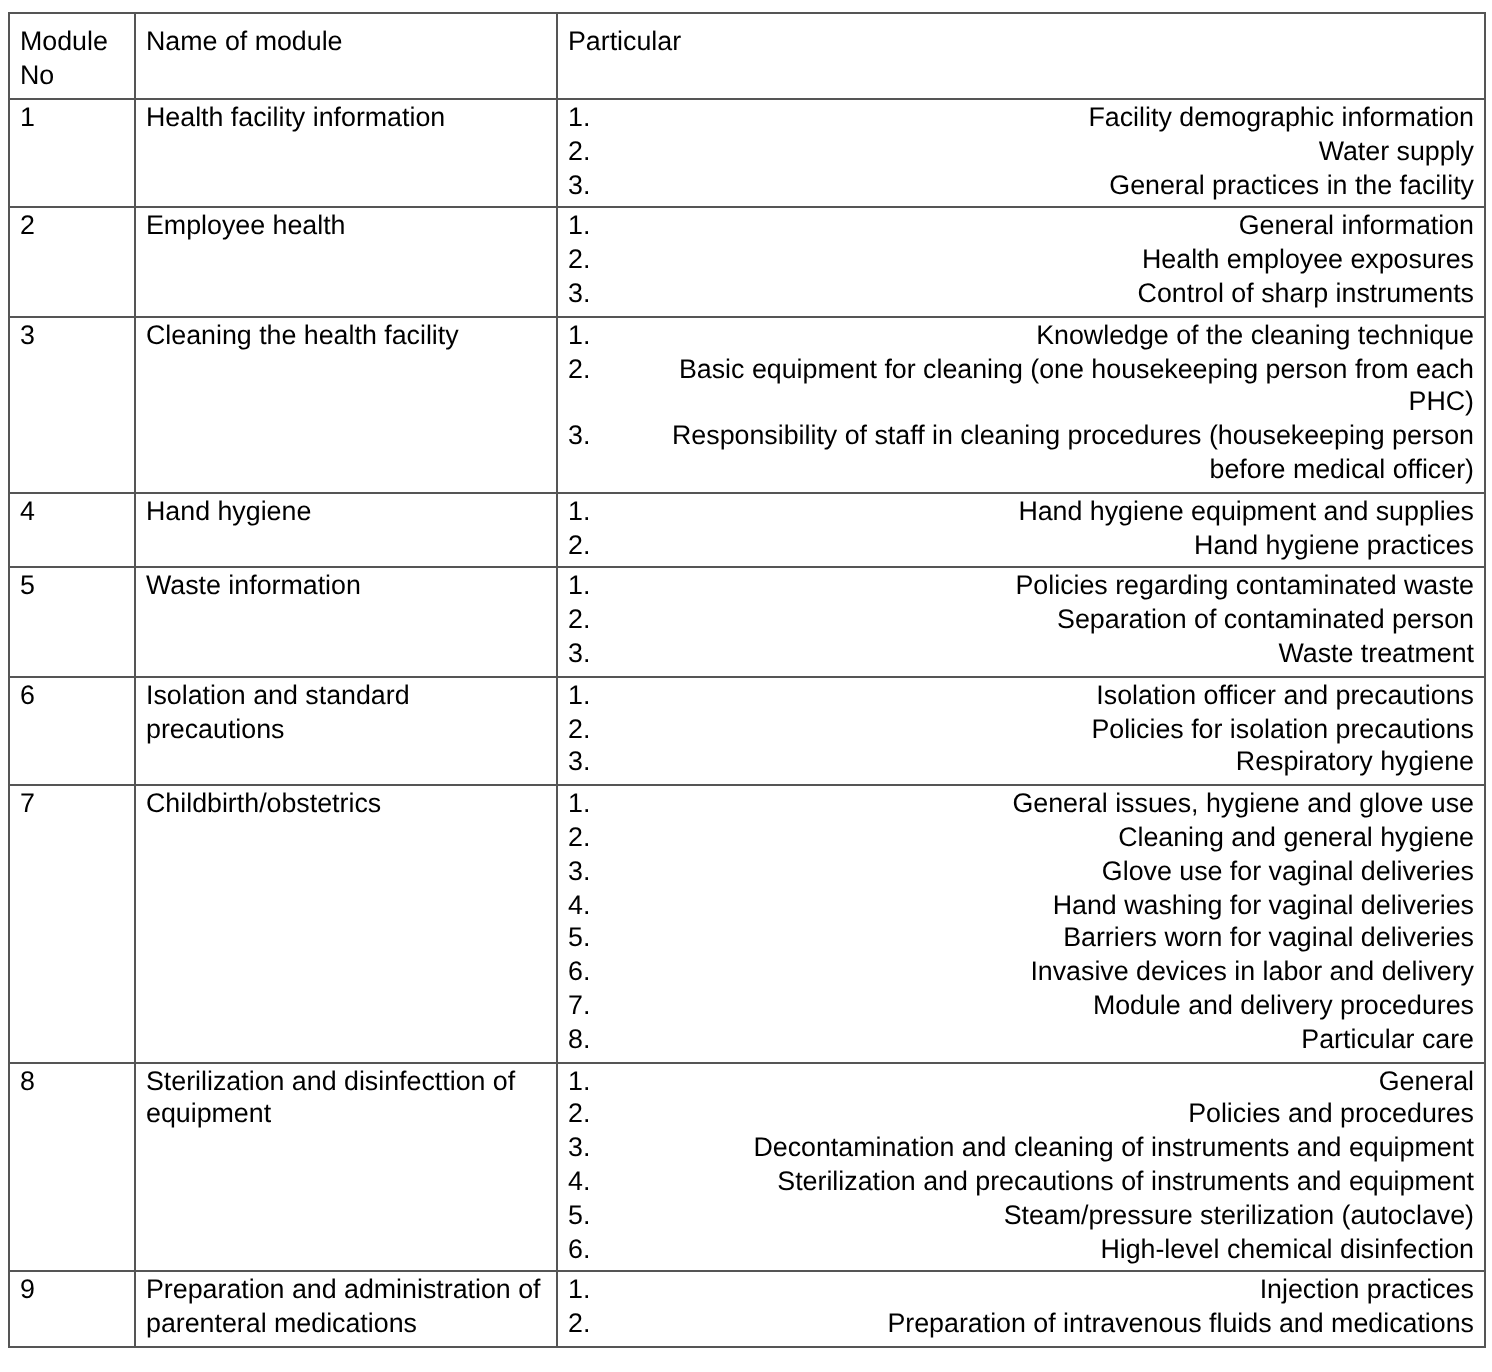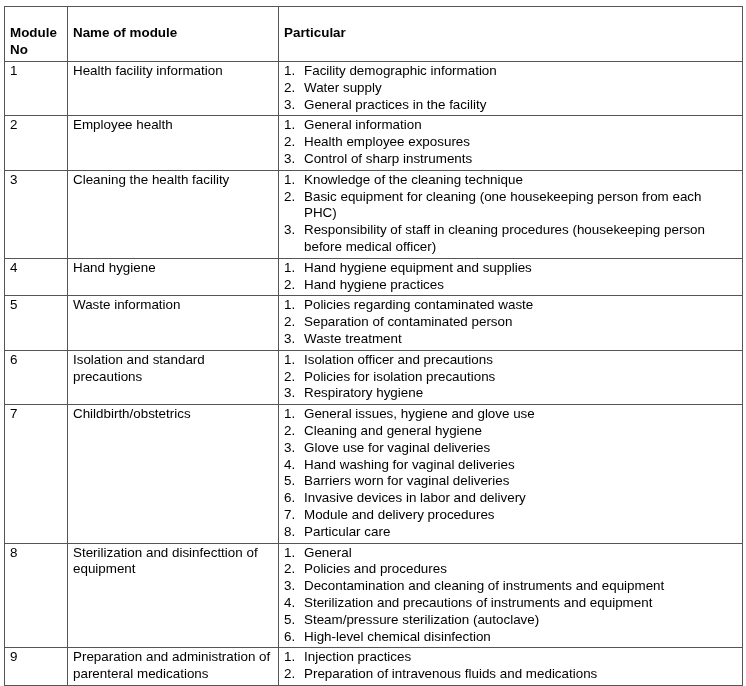--- a/index.html
+++ b/index.html
@@ -4,26 +4,26 @@
 <style>
   html, body { margin: 0; padding: 0; background: #ffffff; }
   body { width: 746px; height: 686px; position: relative; overflow: hidden;
          font-family: "Liberation Sans", sans-serif; color: #000; }
   table { position: absolute; left: 4px; top: 6px; width: 738px;
           border-collapse: collapse; table-layout: fixed; font-size: 13.4px; line-height: 16.8px; }
   col.c1 { width: 63px; }
   col.c2 { width: 211px; }
   col.c3 { width: 464px; }
   th, td { border: 1px solid #555; vertical-align: top; text-align: left; padding: 1px 5px 2px 5px; }
-  th { font-weight: bold; padding-top: 18px; padding-bottom: 2px; }
+  th { font-weight: normal; padding-top: 6px; padding-bottom: 2px; }
   tr.head th { height: 34px; }
   ol { margin: 0; padding: 0; list-style: none; }
   li { display: flex; }
   li .num { flex: 0 0 20px; }
-  li .txt { flex: 1; }
+  li .txt { flex: 1; text-align: right; }
 </style>
 </head>
 <body>
 
 <table>
   <colgroup>
       <col class="c1">
       <col class="c2">
       <col class="c3">
     </colgroup>

